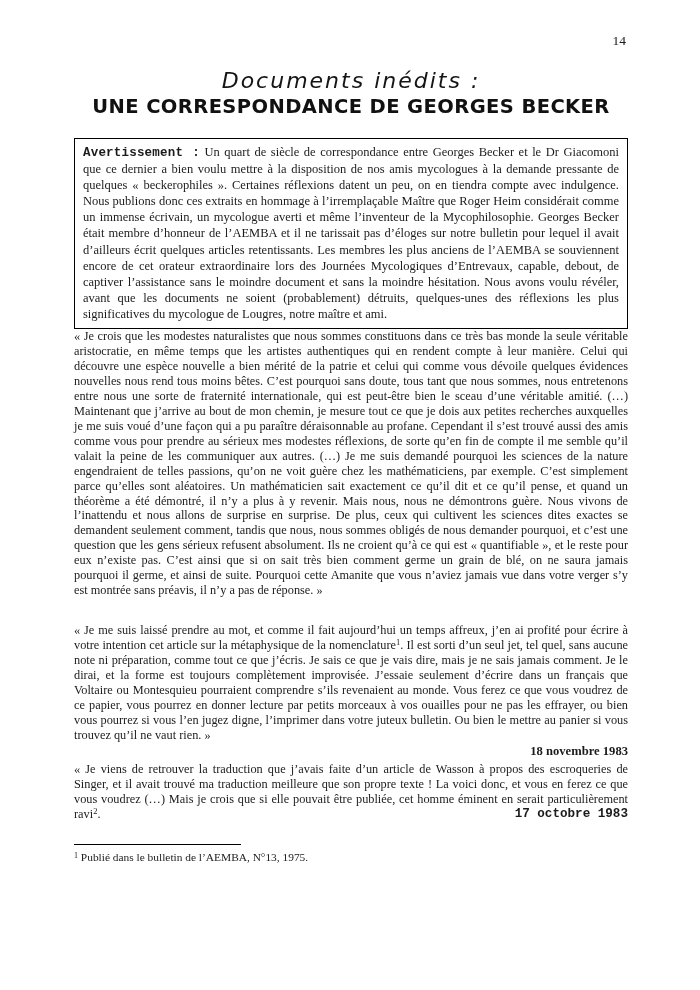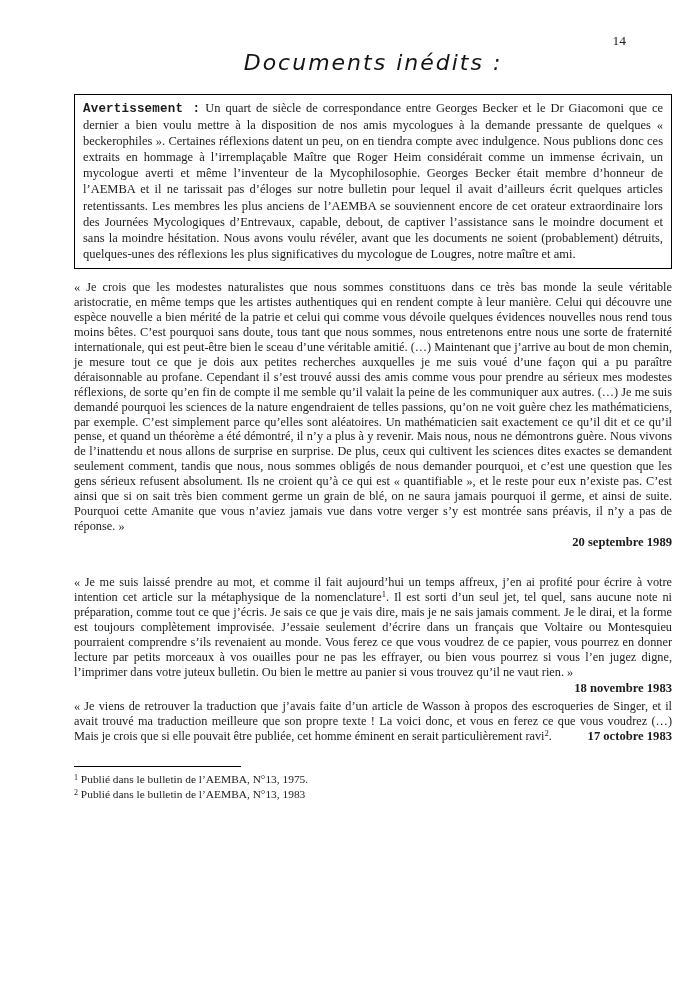--- a/index.html
+++ b/index.html
@@ -12,32 +12,32 @@
     height: 990px;
     overflow: hidden;
     font-family: "Liberation Serif", serif;
     color: #1b1b1b;
   }
   .page {
     position: relative;
     width: 700px;
     height: 990px;
     box-sizing: border-box;
-    padding: 34px 28px 0 74px;
+    padding: 34px 72px 0 74px;
     background: #ffffff;
   }
   .page-number {
     position: absolute;
     top: 33px;
     right: 74px;
     font-size: 13.5px;
     color: #1b1b1b;
   }
   .header {
-    margin-top: 16px;
+    margin-top: 34px;
     text-align: center;
   }
   .subtitle {
     font-family: "DejaVu Sans", sans-serif;
     font-style: italic;
     font-size: 22px;
     letter-spacing: 2px;
     line-height: 25px;
     color: #151515;
   }
@@ -61,38 +61,39 @@
   .notice b {
     letter-spacing: 0.2px;
     font-family: Liberation Mono, monospace;
   }
   .letter {
     margin: 0;
     font-size: 12.3px;
     line-height: 14.95px;
     text-align: justify;
   }
-  .letter-first { margin-top: 11px; }
+  .letter-first { }
   .letter-spaced { margin-top: 25px; }
   .date {
     margin-top: 1px;
     text-align: right;
     font-weight: bold;
     font-size: 12.6px;
     line-height: 15px;
   }
   .letter-block {
     position: relative;
     margin-top: 3px;
   }
   .date-inline {
     position: absolute;
     right: 0;
     bottom: 0;
     margin: 0;
+    font-family: Liberation Mono, monospace;
   }
   sup.note-ref {
     font-size: 8.5px;
     line-height: 0;
     vertical-align: 4px;
   }
   .footnote-rule {
     margin-top: 22px;
     width: 167px;
     height: 0;
@@ -110,38 +111,37 @@
 </style>
 </head>
 <body>
 
 <div class="page">
 
   <div class="page-number">14</div>
 
   <header class="header">
     <div class="subtitle">Documents inédits :</div>
+    <h1 class="title">UNE CORRESPONDANCE DE GEORGES BECKER</h1>
   </header>
 
   <div class="notice">
     <b>Avertissement :</b>
     <span>Un quart de siècle de correspondance entre Georges Becker et le Dr Giacomoni que ce dernier a bien voulu mettre à la disposition de nos amis mycologues à la demande pressante de quelques « beckerophiles ». Certaines réflexions datent un peu, on en tiendra compte avec indulgence. Nous publions donc ces extraits en hommage à l’irremplaçable Maître que Roger Heim considérait comme un immense écrivain, un mycologue averti et même l’inventeur de la Mycophilosophie. Georges Becker était membre d’honneur de l’AEMBA et il ne tarissait pas d’éloges sur notre bulletin pour lequel il avait d’ailleurs écrit quelques articles retentissants. Les membres les plus anciens de l’AEMBA se souviennent encore de cet orateur extraordinaire lors des Journées Mycologiques d’Entrevaux, capable, debout, de captiver l’assistance sans le moindre document et sans la moindre hésitation. Nous avons voulu révéler, avant que les documents ne soient (probablement) détruits, quelques-unes des réflexions les plus significatives du mycologue de Lougres, notre maître et ami.</span>
   </div>
 
   <p class="letter letter-first"><span>« Je crois que les modestes naturalistes que nous sommes constituons dans ce très bas monde la seule véritable aristocratie, en même temps que les artistes authentiques qui en rendent compte à leur manière. Celui qui découvre une espèce nouvelle a bien mérité de la patrie et celui qui comme vous dévoile quelques évidences nouvelles nous rend tous moins bêtes. C’est pourquoi sans doute, tous tant que nous sommes, nous entretenons entre nous une sorte de fraternité internationale, qui est peut-être bien le sceau d’une véritable amitié. (…) Maintenant que j’arrive au bout de mon chemin, je mesure tout ce que je dois aux petites recherches auxquelles je me suis voué d’une façon qui a pu paraître déraisonnable au profane. Cependant il s’est trouvé aussi des amis comme vous pour prendre au sérieux mes modestes réflexions, de sorte qu’en fin de compte il me semble qu’il valait la peine de les communiquer aux autres. (…) Je me suis demandé pourquoi les sciences de la nature engendraient de telles passions, qu’on ne voit guère chez les mathématiciens, par exemple. C’est simplement parce qu’elles sont aléatoires. Un mathématicien sait exactement ce qu’il dit et ce qu’il pense, et quand un théorème a été démontré, il n’y a plus à y revenir. Mais nous, nous ne démontrons guère. Nous vivons de l’inattendu et nous allons de surprise en surprise. De plus, ceux qui cultivent les sciences dites exactes se demandent seulement comment, tandis que nous, nous sommes obligés de nous demander pourquoi, et c’est une question que les gens sérieux refusent absolument. Ils ne croient qu’à ce qui est « quantifiable », et le reste pour eux n’existe pas. C’est ainsi que si on sait très bien comment germe un grain de blé, on ne saura jamais pourquoi il germe, et ainsi de suite. Pourquoi cette Amanite que vous n’aviez jamais vue dans votre verger s’y est montrée sans préavis, il n’y a pas de réponse. »</span></p>
-  <div class="date">20 septembre 1989</div>
 
   <p class="letter letter-spaced"><span>« Je me suis laissé prendre au mot, et comme il fait aujourd’hui un temps affreux, j’en ai profité pour écrire à votre intention cet article sur la métaphysique de la nomenclature</span><sup class="note-ref">1</sup><span>. Il est sorti d’un seul jet, tel quel, sans aucune note ni préparation, comme tout ce que j’écris. Je sais ce que je vais dire, mais je ne sais jamais comment. Je le dirai, et la forme est toujours complètement improvisée. J’essaie seulement d’écrire dans un français que Voltaire ou Montesquieu pourraient comprendre s’ils revenaient au monde. Vous ferez ce que vous voudrez de ce papier, vous pourrez en donner lecture par petits morceaux à vos ouailles pour ne pas les effrayer, ou bien vous pourrez si vous l’en jugez digne, l’imprimer dans votre juteux bulletin. Ou bien le mettre au panier si vous trouvez qu’il ne vaut rien. »</span></p>
   <div class="date">18 novembre 1983</div>
 
   <div class="letter-block">
     <p class="letter"><span>« Je viens de retrouver la traduction que j’avais faite d’un article de Wasson à propos des escroqueries de Singer, et il avait trouvé ma traduction meilleure que son propre texte ! La voici donc, et vous en ferez ce que vous voudrez (…) Mais je crois que si elle pouvait être publiée, cet homme éminent en serait particulièrement ravi</span><sup class="note-ref">2</sup><span>.</span></p>
     <div class="date date-inline">17 octobre 1983</div>
   </div>
 
   <div class="footnote-rule"></div>
 
   <div class="footnotes">
     <div class="footnote"><sup>1</sup> <span>Publié dans le bulletin de l’AEMBA, N°13, 1975.</span></div>
-    <div class="footnote"><sup>2</sup> <span>Publié dans le bulletin de l’AEMBA, N°13, 1983</span></div>
   </div>
 
 </div>
 
 </body></html>

